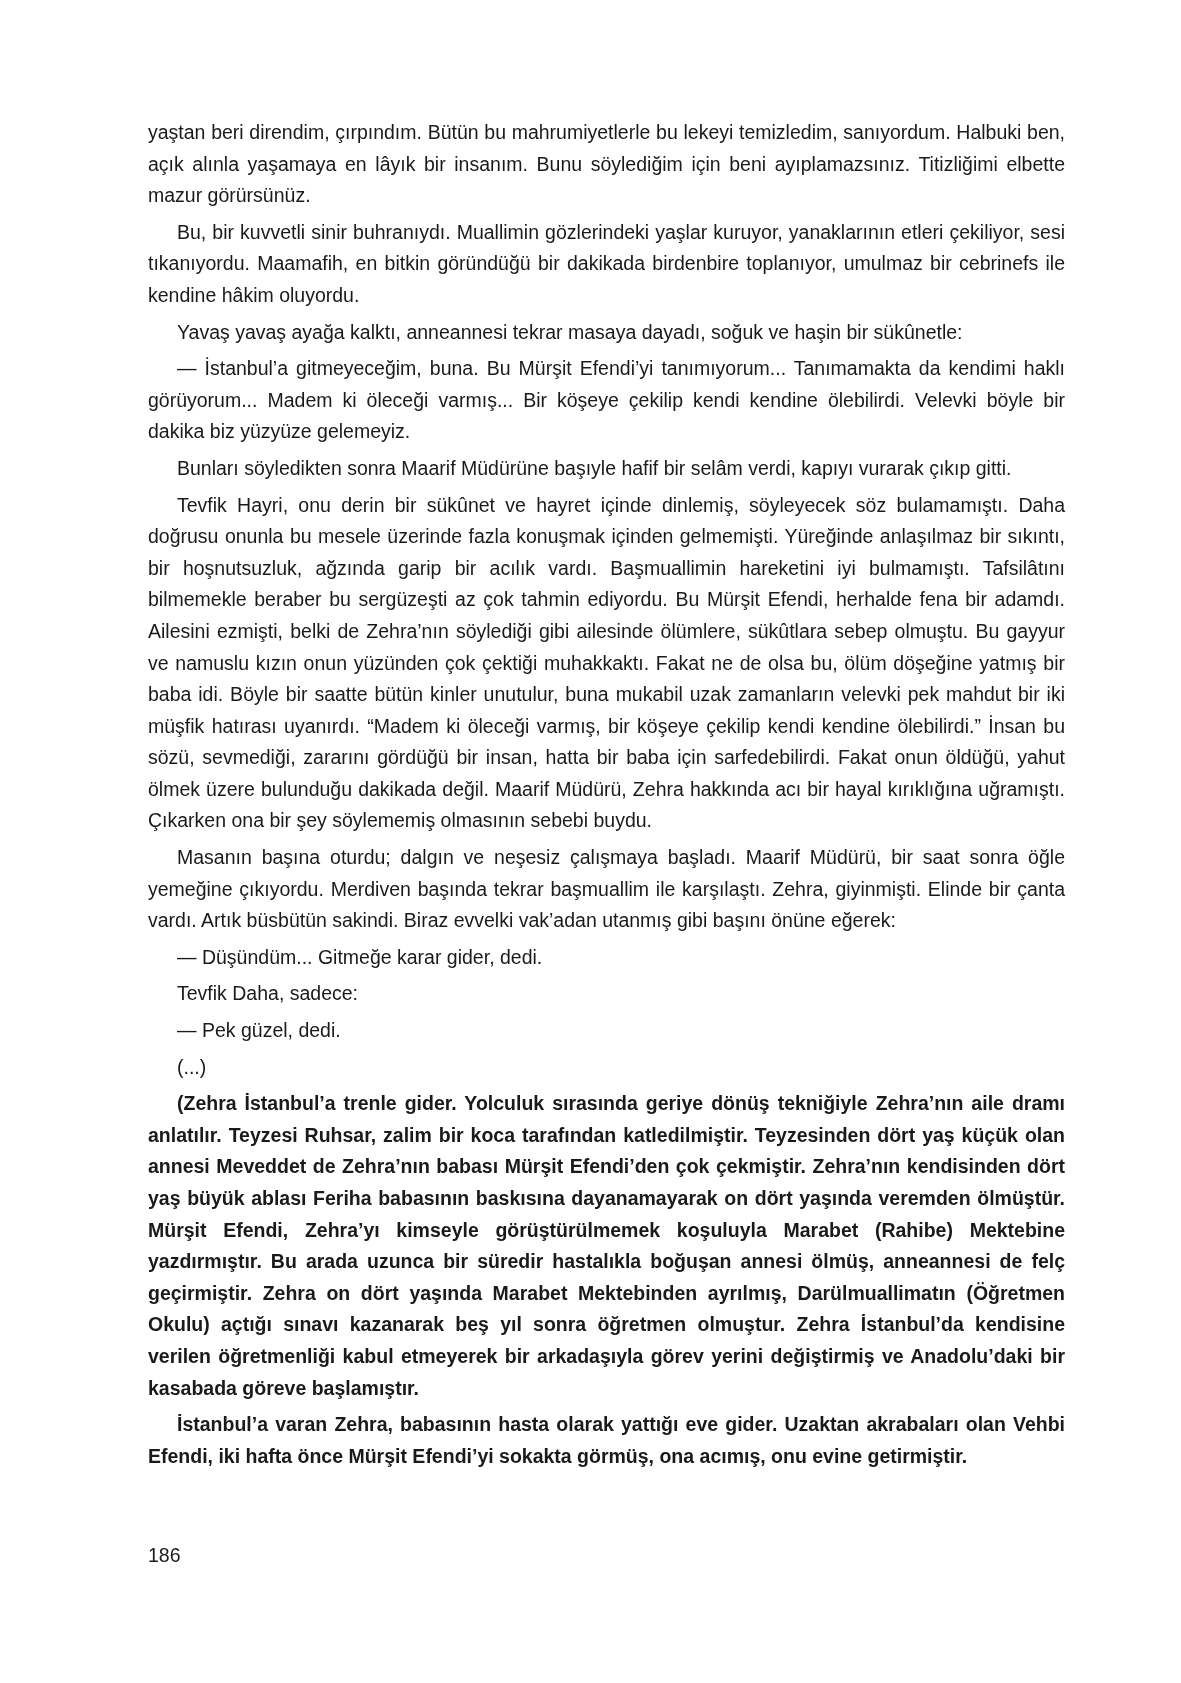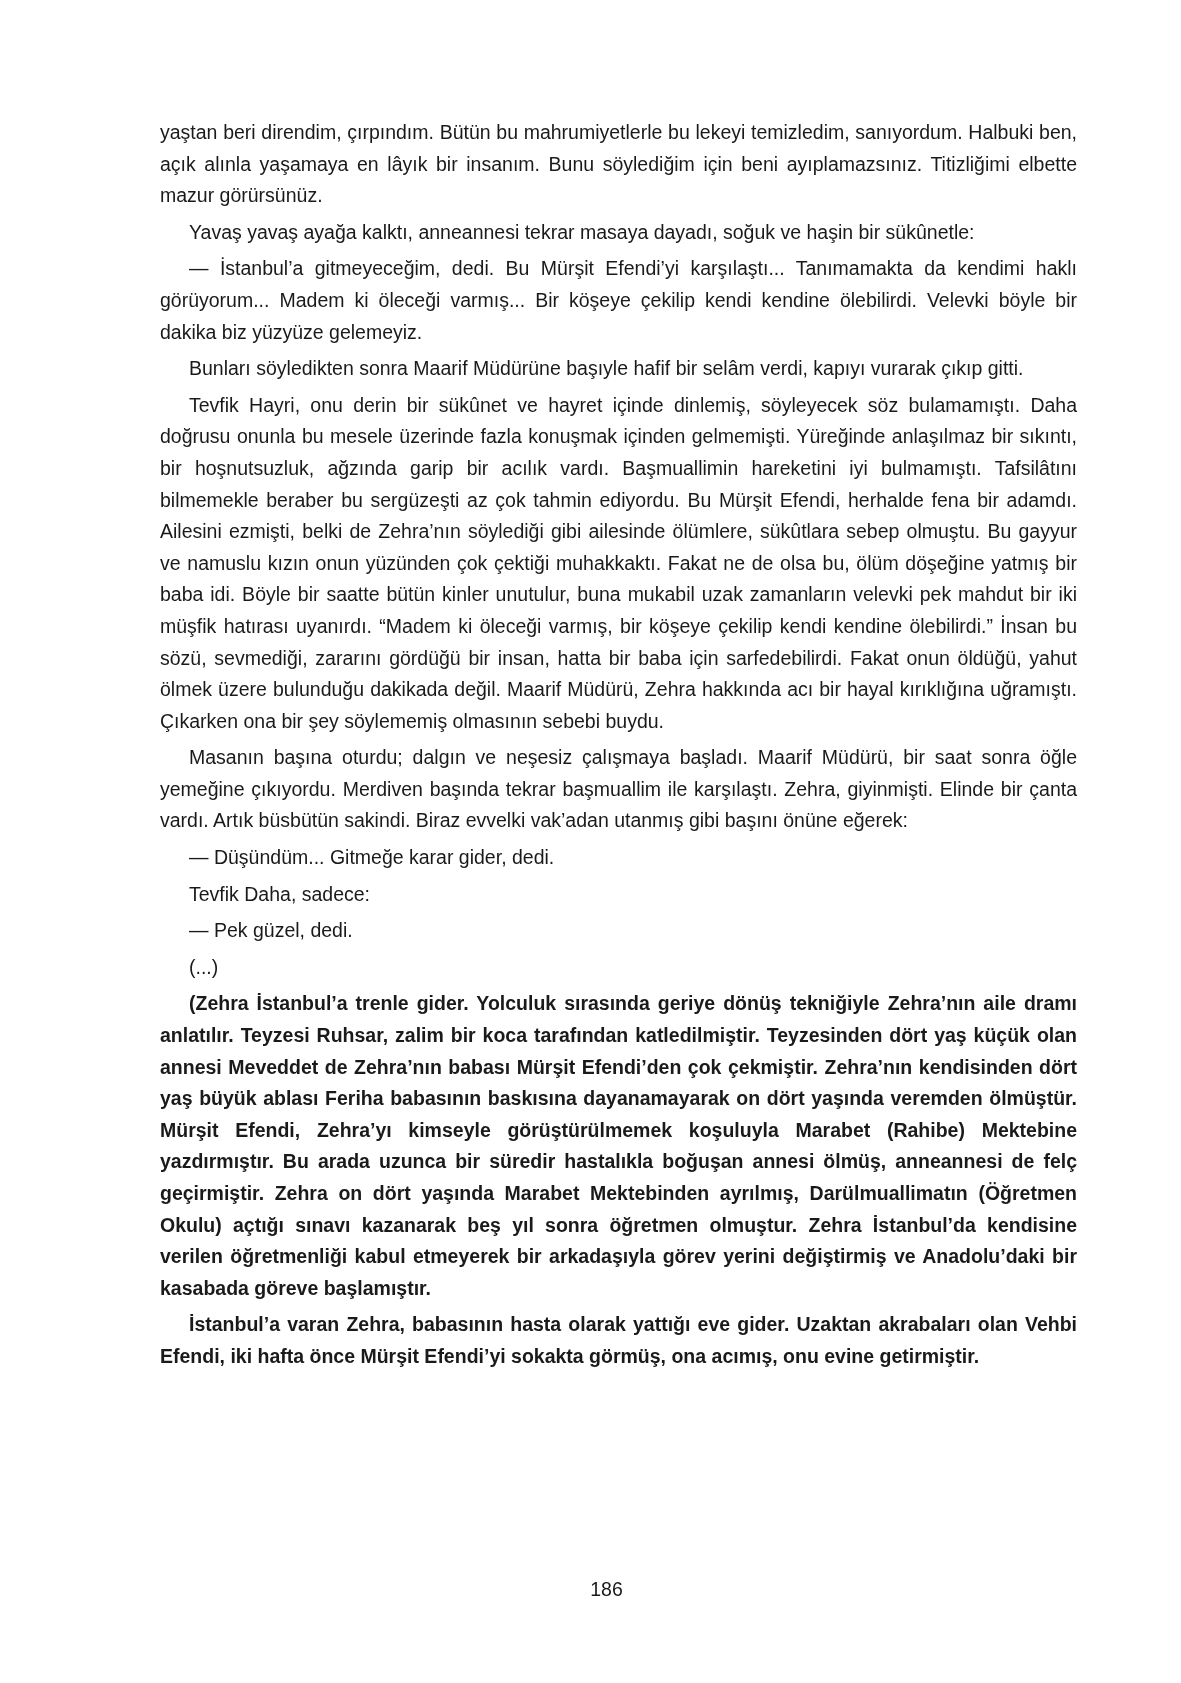--- a/index.html
+++ b/index.html
@@ -14,56 +14,56 @@
   }
   .page {
     position: relative;
     width: 1181px;
     height: 1683px;
     background: #ffffff;
     overflow: hidden;
   }
   .text-block {
     position: absolute;
-    left: 160px;
+    left: 148px;
     top: 117px;
     width: 917px;
     color: #1a1a1a;
     font-size: 19.5px;
     line-height: 31.6px;
     text-align: justify;
   }
   .para {
     margin: 0 0 5px 0;
     padding: 0;
   }
   .para.indent {
     text-indent: 29px;
   }
   .para.bold {
     font-weight: 700;
   }
   .page-number {
     position: absolute;
     left: 148px;
-    top: 1578px;
+    top: 1544px;
     width: 917px;
-    text-align: center;
     font-size: 19.5px;
     color: #1a1a1a;
   }
 </style>
 </head>
 <body>
 
 <div class="page">
   <div class="text-block" id="paragraphs">
       <p class="para">yaştan beri direndim, çırpındım. Bütün bu mahrumiyetlerle bu lekeyi temizledim, sanıyordum. Halbuki ben, açık alınla yaşamaya en lâyık bir insanım. Bunu söylediğim için beni ayıplamazsınız. Titizliğimi elbette mazur görürsünüz.</p>
+      <p class="para indent">Bu, bir kuvvetli sinir buhranıydı. Muallimin gözlerindeki yaşlar kuruyor, yanaklarının etleri çekiliyor, sesi tıkanıyordu. Maamafih, en bitkin göründüğü bir dakikada birdenbire toplanıyor, umulmaz bir cebrinefs ile kendine hâkim oluyordu.</p>
       <p class="para indent">Yavaş yavaş ayağa kalktı, anneannesi tekrar masaya dayadı, soğuk ve haşin bir sükûnetle:</p>
-      <p class="para indent">— İstanbul’a gitmeyeceğim, dedi. Bu Mürşit Efendi’yi karşılaştı... Tanımamakta da kendimi haklı görüyorum... Madem ki öleceği varmış... Bir köşeye çekilip kendi kendine ölebilirdi. Velevki böyle bir dakika biz yüzyüze gelemeyiz.</p>
+      <p class="para indent">— İstanbul’a gitmeyeceğim, buna. Bu Mürşit Efendi’yi tanımıyorum... Tanımamakta da kendimi haklı görüyorum... Madem ki öleceği varmış... Bir köşeye çekilip kendi kendine ölebilirdi. Velevki böyle bir dakika biz yüzyüze gelemeyiz.</p>
       <p class="para indent">Bunları söyledikten sonra Maarif Müdürüne başıyle hafif bir selâm verdi, kapıyı vurarak çıkıp gitti.</p>
       <p class="para indent">Tevfik Hayri, onu derin bir sükûnet ve hayret içinde dinlemiş, söyleyecek söz bulamamıştı. Daha doğrusu onunla bu mesele üzerinde fazla konuşmak içinden gelmemişti. Yüreğinde anlaşılmaz bir sıkıntı, bir hoşnutsuzluk, ağzında garip bir acılık vardı. Başmuallimin hareketini iyi bulmamıştı. Tafsilâtını bilmemekle beraber bu sergüzeşti az çok tahmin ediyordu. Bu Mürşit Efendi, herhalde fena bir adamdı. Ailesini ezmişti, belki de Zehra’nın söylediği gibi ailesinde ölümlere, sükûtlara sebep olmuştu. Bu gayyur ve namuslu kızın onun yüzünden çok çektiği muhakkaktı. Fakat ne de olsa bu, ölüm döşeğine yatmış bir baba idi. Böyle bir saatte bütün kinler unutulur, buna mukabil uzak zamanların velevki pek mahdut bir iki müşfik hatırası uyanırdı. “Madem ki öleceği varmış, bir köşeye çekilip kendi kendine ölebilirdi.” İnsan bu sözü, sevmediği, zararını gördüğü bir insan, hatta bir baba için sarfedebilirdi. Fakat onun öldüğü, yahut ölmek üzere bulunduğu dakikada değil. Maarif Müdürü, Zehra hakkında acı bir hayal kırıklığına uğramıştı. Çıkarken ona bir şey söylememiş olmasının sebebi buydu.</p>
       <p class="para indent">Masanın başına oturdu; dalgın ve neşesiz çalışmaya başladı. Maarif Müdürü, bir saat sonra öğle yemeğine çıkıyordu. Merdiven başında tekrar başmuallim ile karşılaştı. Zehra, giyinmişti. Elinde bir çanta vardı. Artık büsbütün sakindi. Biraz evvelki vak’adan utanmış gibi başını önüne eğerek:</p>
       <p class="para indent">— Düşündüm... Gitmeğe karar gider, dedi.</p>
       <p class="para indent">Tevfik Daha, sadece:</p>
       <p class="para indent">— Pek güzel, dedi.</p>
       <p class="para indent">(...)</p>
       <p class="para indent bold">(Zehra İstanbul’a trenle gider. Yolculuk sırasında geriye dönüş tekniğiyle Zehra’nın aile dramı anlatılır. Teyzesi Ruhsar, zalim bir koca tarafından katledilmiştir. Teyzesinden dört yaş küçük olan annesi Meveddet de Zehra’nın babası Mürşit Efendi’den çok çekmiştir. Zehra’nın kendisinden dört yaş büyük ablası Feriha babasının baskısına dayanamayarak on dört yaşında veremden ölmüştür. Mürşit Efendi, Zehra’yı kimseyle görüştürülmemek koşuluyla Marabet (Rahibe) Mektebine yazdırmıştır. Bu arada uzunca bir süredir hastalıkla boğuşan annesi ölmüş, anneannesi de felç geçirmiştir. Zehra on dört yaşında Marabet Mektebinden ayrılmış, Darülmuallimatın (Öğretmen Okulu) açtığı sınavı kazanarak beş yıl sonra öğretmen olmuştur. Zehra İstanbul’da kendisine verilen öğretmenliği kabul etmeyerek bir arkadaşıyla görev yerini değiştirmiş ve Anadolu’daki bir kasabada göreve başlamıştır.</p>
       <p class="para indent bold">İstanbul’a varan Zehra, babasının hasta olarak yattığı eve gider. Uzaktan akrabaları olan Vehbi Efendi, iki hafta önce Mürşit Efendi’yi sokakta görmüş, ona acımış, onu evine getirmiştir.</p>
     </div>

